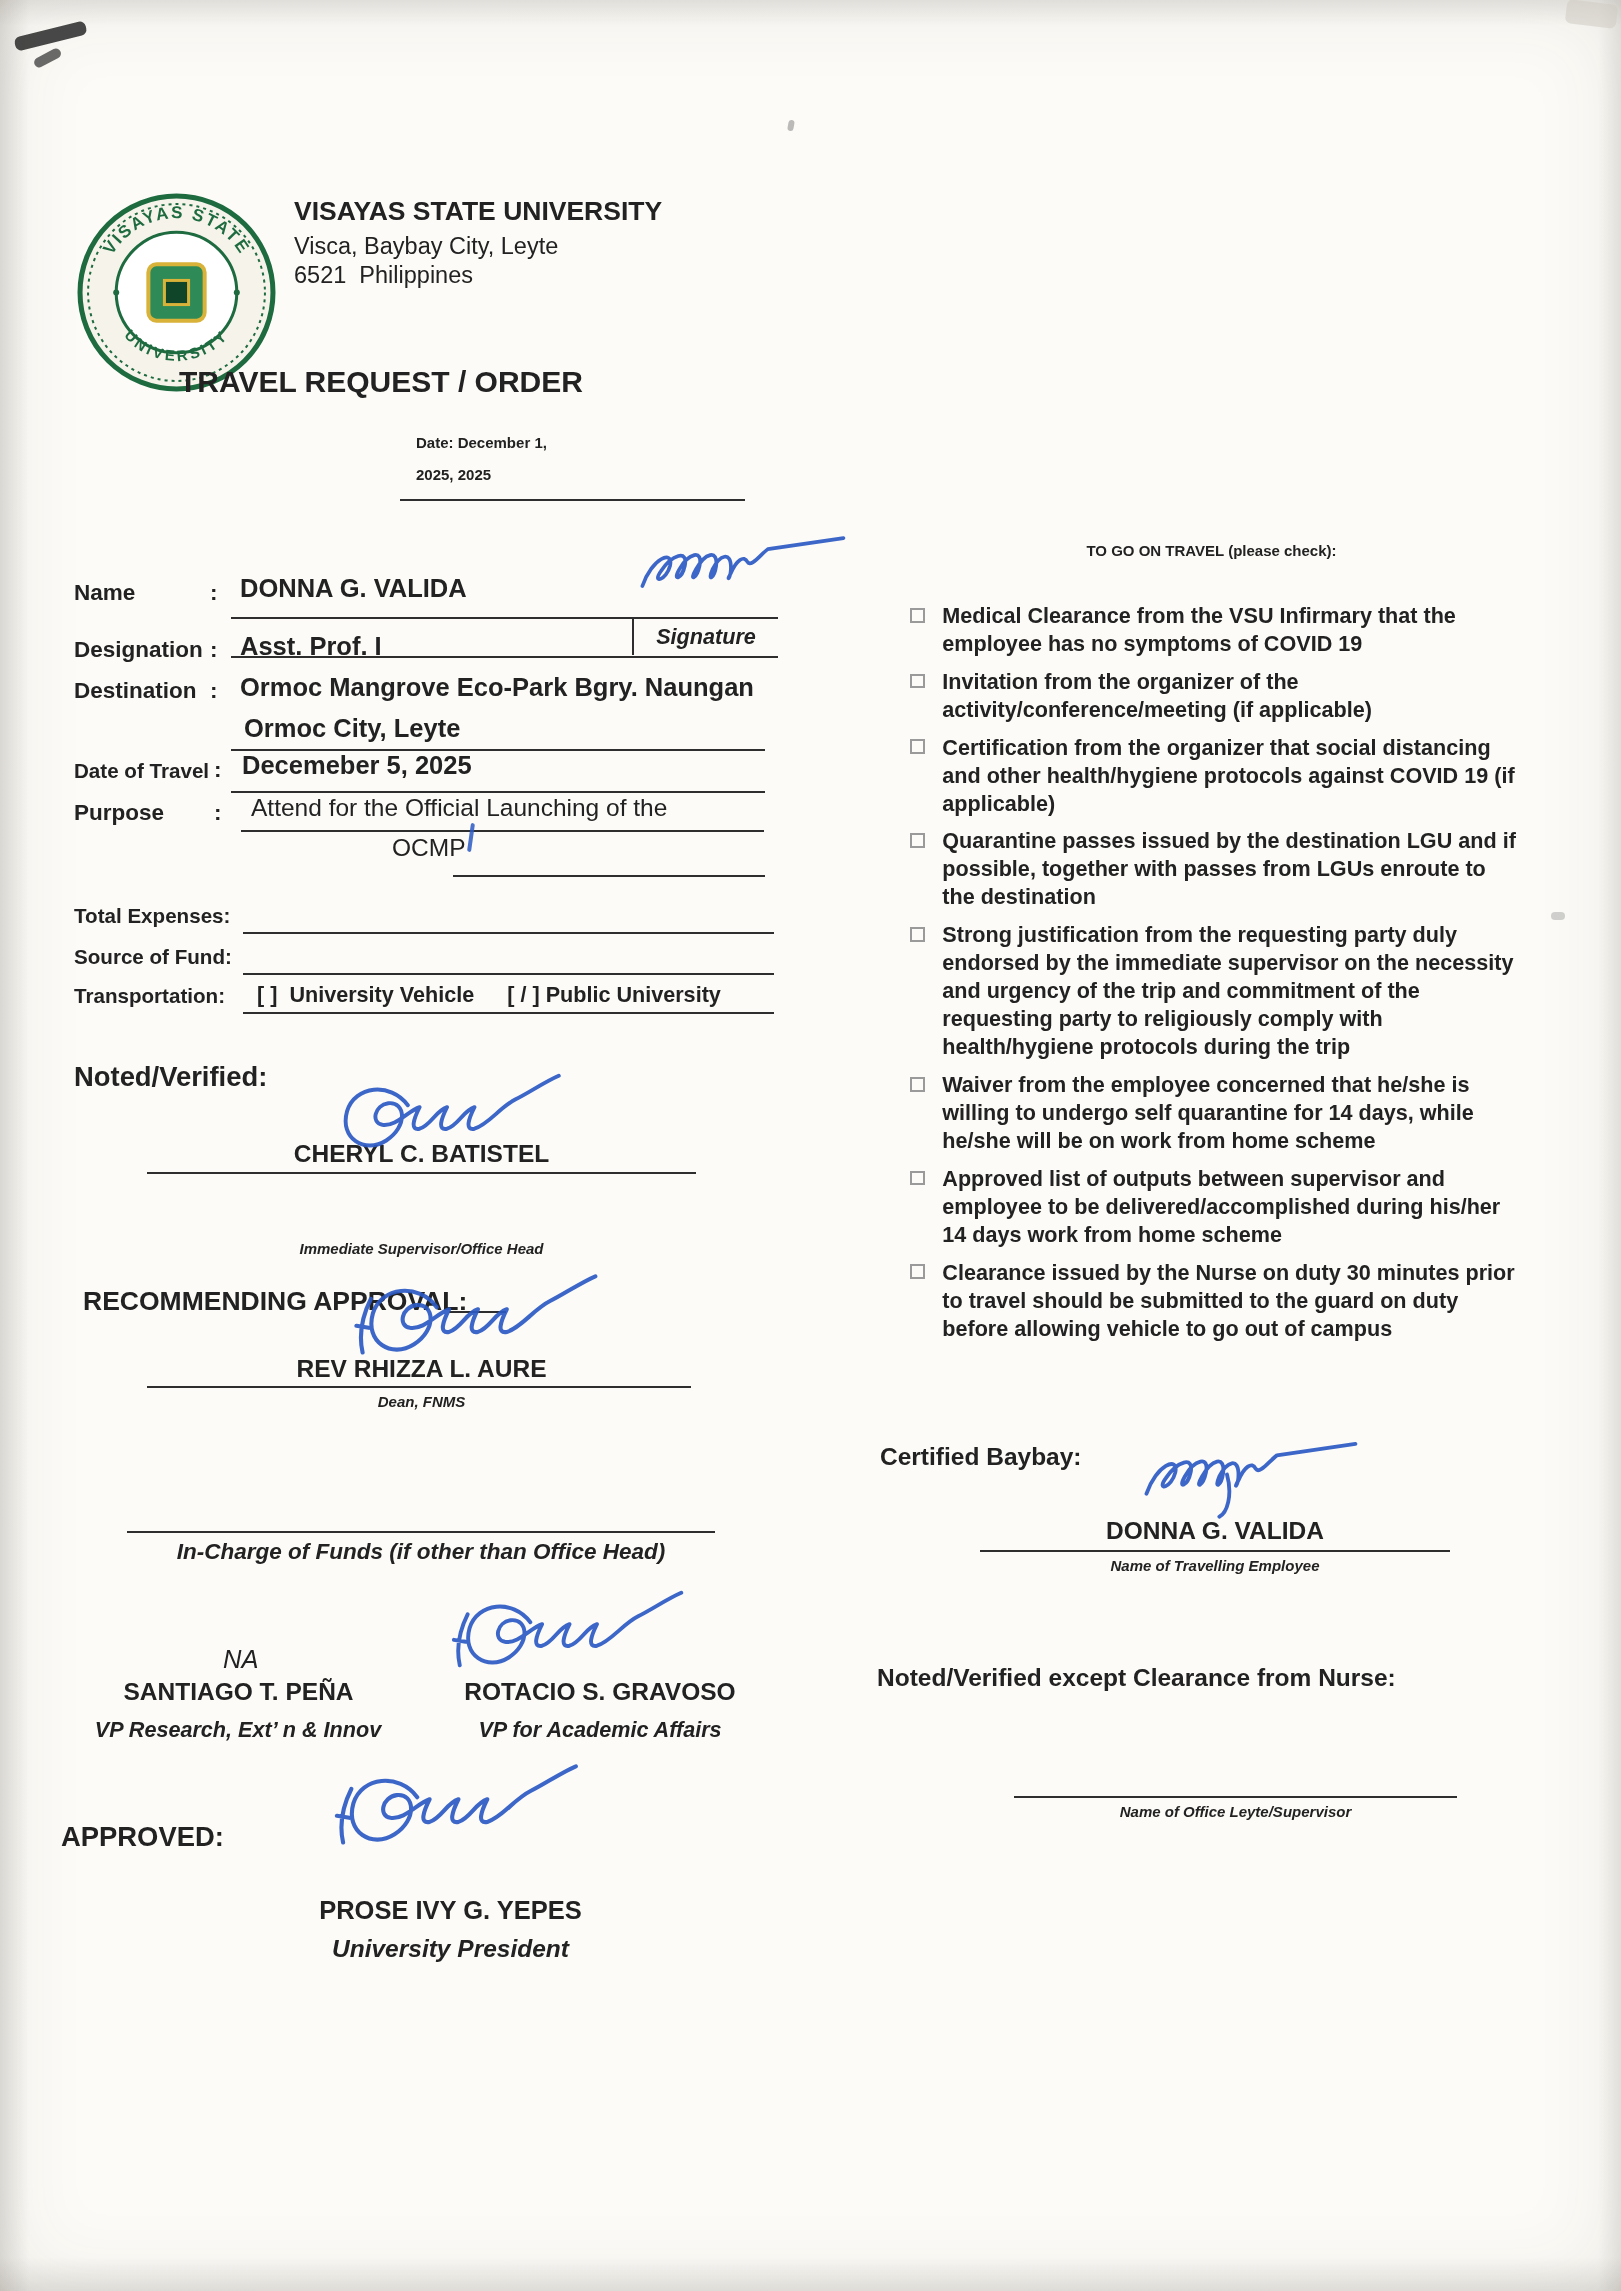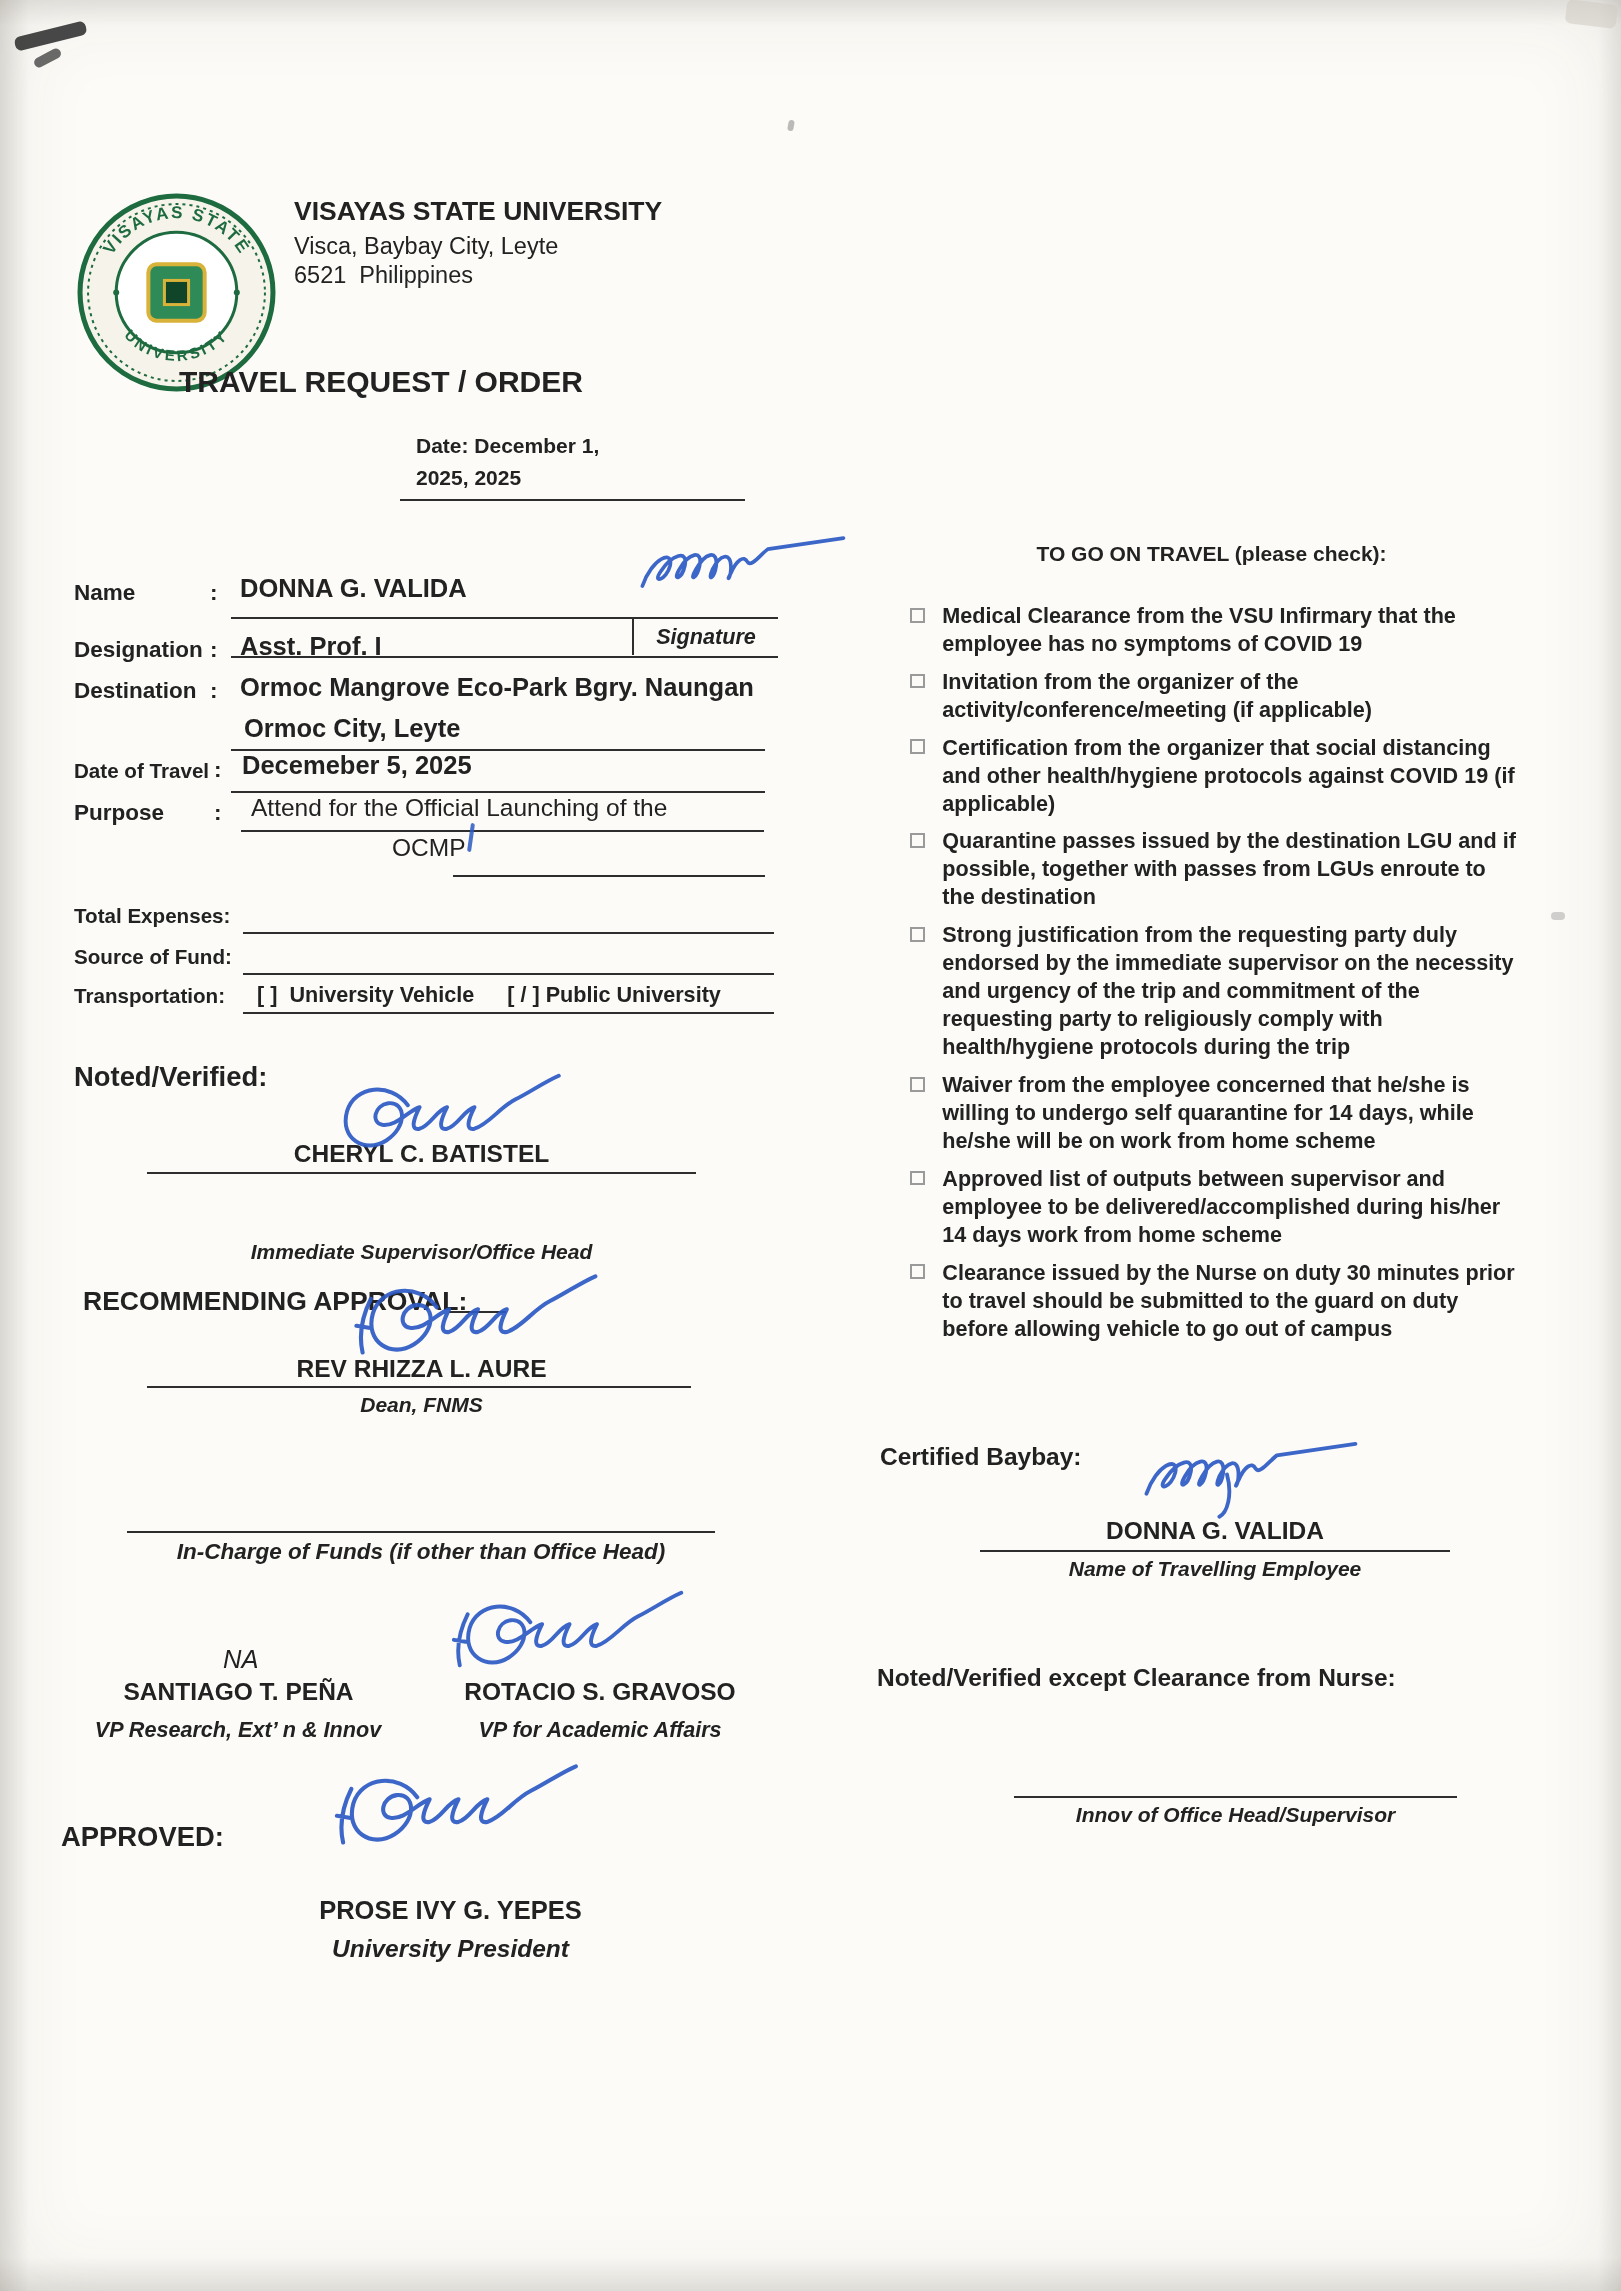--- a/index.html
+++ b/index.html
@@ -3,21 +3,21 @@
 <meta charset="utf-8">
 <style>
   *{box-sizing:border-box}
   html,body{margin:0;padding:0}
   body{background:#9b9b9b;font-family:"Liberation Sans",sans-serif}
   .sheet{position:relative;width:1621px;height:2292px;background:#fcfbf7;overflow:hidden;
          box-shadow:inset 0 0 88px rgba(60,55,45,.10)}
   .t{position:absolute;color:#222;white-space:pre}
   .b{font-weight:700}
   .i{font-style:italic}.s21{font-size:20.6px}.s22{font-size:21.6px}.s23{font-size:22.5px}
-  .s24{font-size:21px}.s25{font-size:24.5px}.s26{font-size:25.5px}.s27{font-size:26.5px}
+  .s24{font-size:15px}.s25{font-size:24.5px}.s26{font-size:25.5px}.s27{font-size:26.5px}
   .s28{font-size:27.4px}.s31{font-size:30px}
   .rule{position:absolute;border-top:2px solid #2e2e2e;height:0}
   .vrule{position:absolute;border-left:2px solid #2e2e2e;width:0}
   .cblock{position:absolute;text-align:center;color:#222}
   .sig{position:absolute}
   .sig path{fill:none;stroke:#2b59c3;stroke-width:4;stroke-linecap:round;stroke-linejoin:round;opacity:.92}
   .uhead{position:absolute;left:294px;top:196px;width:421px;color:#222}
   .uname{font-size:26.5px;font-weight:700;margin-bottom:5.9px}
   .uaddr{font-size:23.5px;margin-top:2px;white-space:pre}
   .chk-list{position:absolute;left:910px;top:602px;width:635px;display:flex;flex-direction:column;gap:9.8px}
@@ -181,21 +181,21 @@
   </div>
 
   <div class="t b s25" style="left:880px;top:1443px">Certified Baybay:</div>
   <div class="cblock b s25" style="left:980px;top:1517px;width:470px">DONNA G. VALIDA</div>
   <div class="rule" style="left:980px;top:1550px;width:470px"></div>
   <div class="cblock b i s24" style="left:980px;top:1557px;width:470px">Name of Travelling Employee</div>
 
   <div class="t b s25" style="left:877px;top:1664px">Noted/Verified except Clearance from Nurse:</div>
 
   <div class="rule" style="left:1014px;top:1796px;width:443px"></div>
-  <div class="cblock b i s24" style="left:1014px;top:1803px;width:443px">Innov of Office Head/Supervisor</div>
+  <div class="cblock b i s24" style="left:1014px;top:1803px;width:443px">Name of Office Leyte/Supervisor</div>
 
   <svg class="sig" style="left:627px;top:527px;width:230px;height:83px" viewBox="0 0 240 90">
     <path d="M12,64 C22,34 46,24 42,42 C38,58 22,62 32,48 C44,30 62,24 58,42 C55,56 44,60 52,46 C62,28 78,24 74,42 C71,56 62,60 70,46 C80,28 94,24 92,42 C90,56 82,60 88,46 C96,30 108,26 108,44 C108,56 102,60 108,50 C114,36 122,30 126,38 C130,44 140,30 148,24 L230,12"></path>
   </svg>
 
   <svg class="sig" style="left:319px;top:1066px;width:260px;height:98px" viewBox="0 0 260 100">
     <path d="M88,40 C70,16 34,20 26,46 C18,74 44,90 66,76 C88,62 86,36 68,38 C54,40 50,58 62,60 C76,62 88,46 100,42 C94,54 90,66 100,64 C112,60 116,46 128,42 C122,54 118,66 128,64 C140,60 144,46 156,42 C150,54 146,66 156,64 C170,60 182,42 198,34 C212,27 228,16 242,10"></path>
   </svg>
 
   <svg class="sig" style="left:343px;top:1266px;width:274px;height:103px" viewBox="0 0 260 100">

